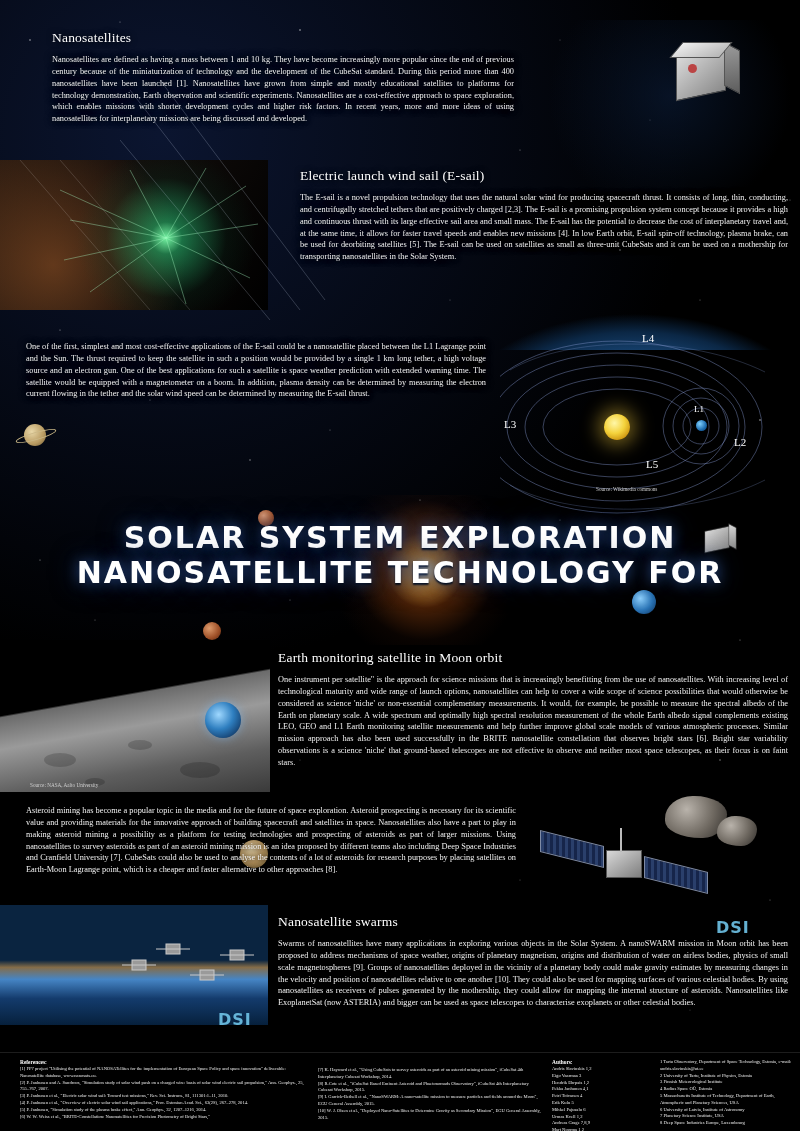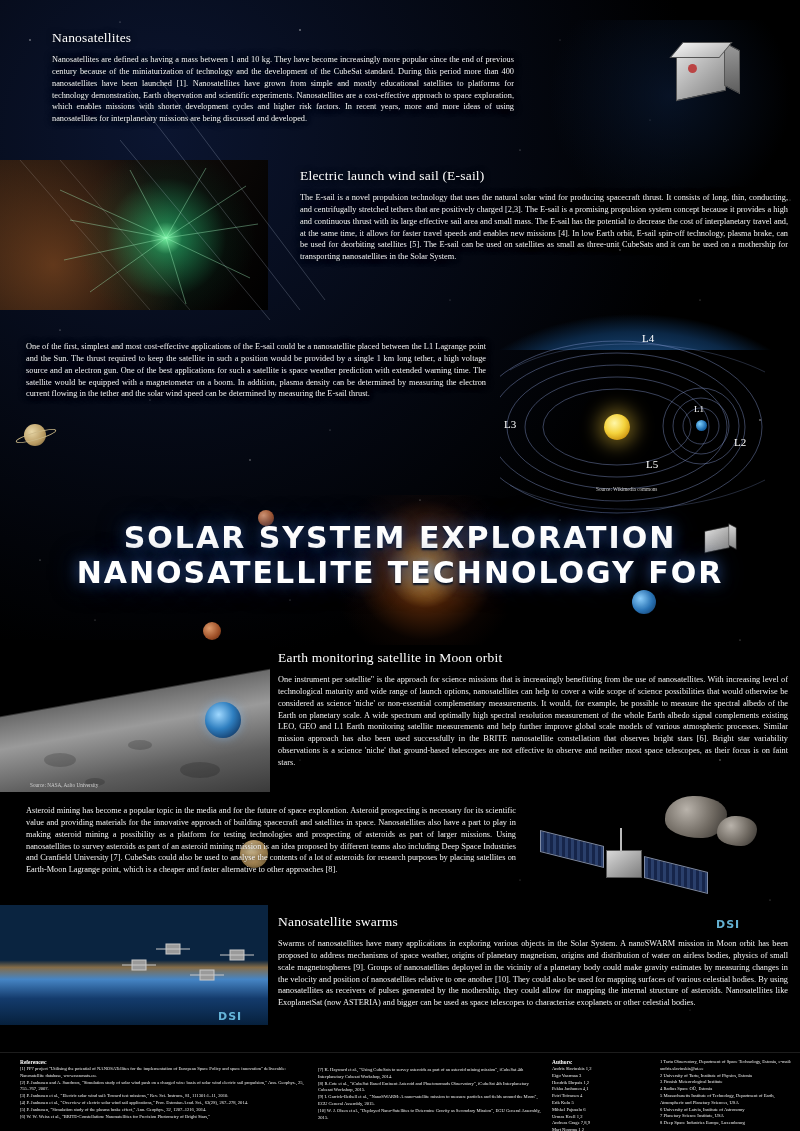--- a/index.html
+++ b/index.html
@@ -73,21 +73,21 @@
       linear-gradient(180deg, rgba(0,0,0,0) 0%, rgba(0,0,0,0) 46%, rgba(255,180,80,.5) 52%, rgba(80,150,220,.85) 62%, rgba(20,60,110,.95) 78%, #06203c 100%),
       radial-gradient(ellipse 300px 80px at 50% 120%, #2a6ea8, #0a2440 70%);}
 
   
   #asteroid{position:absolute;left:655px;top:790px;width:120px;height:70px;}
   .rock{position:absolute;border-radius:46% 54% 40% 60%/55% 45% 58% 42%;
      background:radial-gradient(circle at 35% 32%,#b9b3ab,#6e6860 55%,#2e2b28 100%);}
 
   
   .dsi{position:absolute;font-family:"DejaVu Sans",sans-serif;font-weight:bold;
-     font-size:11px;letter-spacing:1px;color:#6fc4e8;opacity:.9;}
+     font-size:16px;letter-spacing:1px;color:#6fc4e8;opacity:.9;}
 
   
   .panel{position:absolute;background:repeating-linear-gradient(90deg,#2a3f6b 0 3px,#16254a 3px 6px);
      border:1px solid #7f8ba5;}
 
   
   #footer{position:absolute;left:0;right:0;bottom:0;height:78px;background:#000;
      border-top:1px solid #1d1d1d;}
   .fref{font-size:4.6px;line-height:1.48;color:#ededed;}
   .fhead{font-size:5.4px;font-weight:bold;margin-bottom:1px;}

